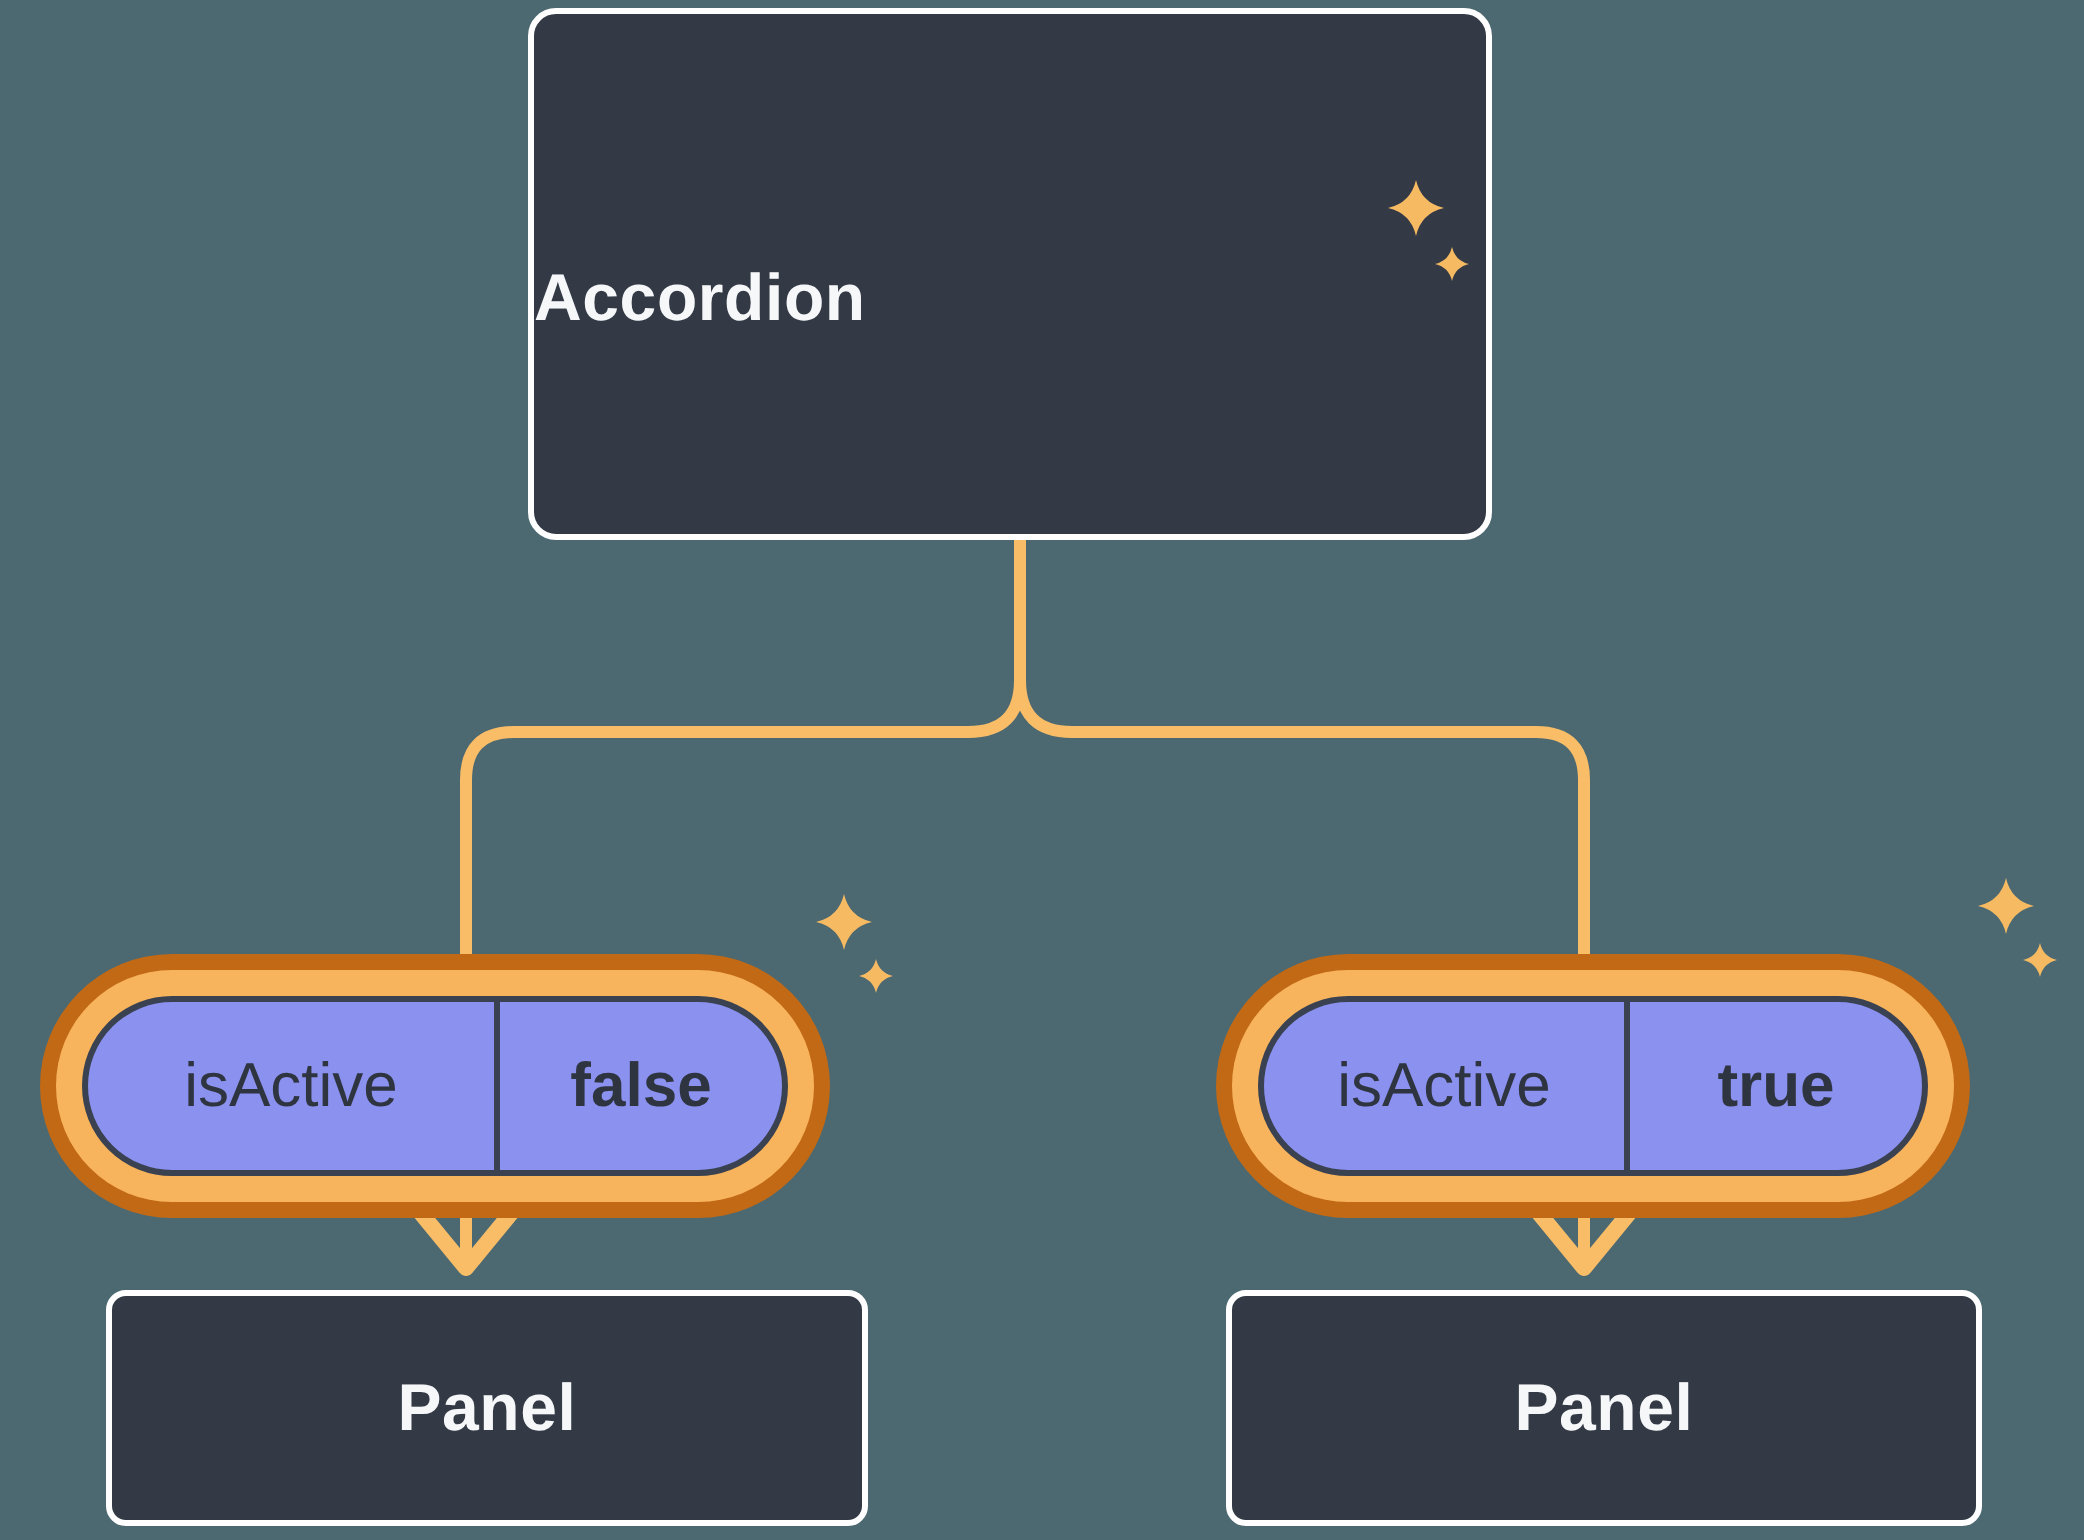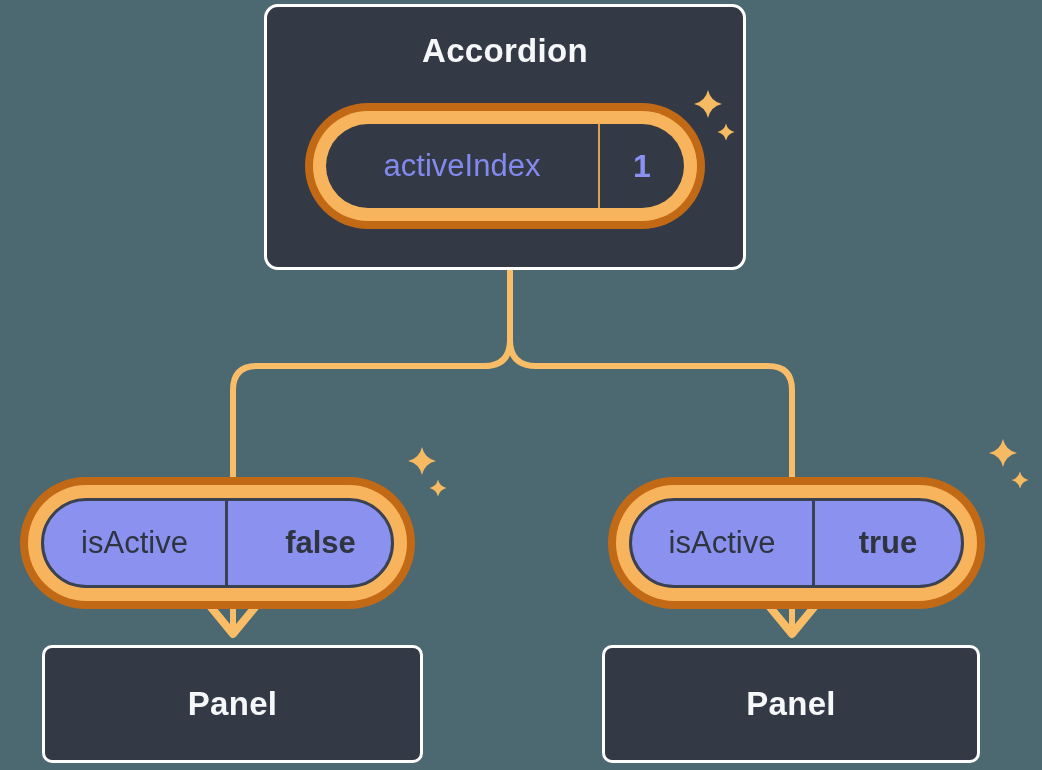--- a/index.html
+++ b/index.html
@@ -25,21 +25,21 @@
     background:var(--background);
     font-family:"Liberation Sans", sans-serif;
   }
   .connectors{position:absolute;left:0;top:0;z-index:0;}
   .conn-path{fill:none;stroke:var(--connector-orange);stroke-width:6;stroke-linecap:round;stroke-linejoin:round;}
   .arrow-head{fill:none;stroke:var(--connector-orange);stroke-width:8;stroke-linecap:round;stroke-linejoin:round;}
 
   .accordion-card{
     position:absolute;left:264px;top:4px;width:482px;height:266px;box-sizing:border-box;
     background:var(--card-fill);border:3px solid var(--card-border);border-radius:14px;
-    display:flex;flex-direction:column;align-items:center;z-index:1;
+    display:flex;flex-direction:row;align-items:center;z-index:1;
   }
   .card-title{
     margin-top:24px;font-size:33px;line-height:40px;font-weight:600;
     color:var(--light-text);letter-spacing:.3px;
   }
   .pill-outer{
     background:var(--ring-outer-orange);border-radius:999px;padding:8px;box-sizing:border-box;margin-top:24px;
   }
   .pill-mid{
     background:var(--ring-inner-orange);border-radius:999px;padding:13px;height:100%;box-sizing:border-box;
@@ -55,30 +55,30 @@
   .state-pill{margin-top:32px;width:400px;height:126px;}
   .state-pill .pill-cell.value{width:84px;}
   .state-pill .pill-divider{width:2px;background:var(--pill-divider-orange);}
   .state-label{font-size:31px;color:var(--state-text-purple);}
   .state-value{font-size:32px;font-weight:700;color:var(--state-value-purple);}
 
   .prop-pill{position:absolute;z-index:1;}
   .prop-pill.left{left:20px;top:453px;width:395px;height:132px;}
   .prop-pill.right{left:608px;top:453px;width:377px;height:132px;}
   .prop-pill .pill-divider{width:3px;background:var(--dark-divider);}
-  .prop-pill.left .pill-cell.value{width:141px;padding-left:22px;}
+  .prop-pill.left .pill-cell.value{width:141px;}
   .prop-pill.right .pill-cell.value{width:146px;}
   .prop-label{font-size:31px;color:var(--dark-text);}
   .prop-value{font-size:31px;font-weight:700;color:var(--dark-text);}
 
   .panel{
     position:absolute;box-sizing:border-box;z-index:1;
     background:var(--card-fill);border:3px solid var(--card-border);border-radius:10px;
     display:flex;align-items:center;justify-content:center;
-    color:var(--light-text);font-size:33px;font-weight:600;letter-spacing:.3px;
+    color:var(--light-text);font-size:33px;font-weight:600;letter-spacing:.3px;margin-left:11px;
   }
   .panel.left{left:42px;top:645px;width:381px;height:118px;}
   .panel.right{left:602px;top:645px;width:378px;height:118px;}
 
   .sparkles{position:absolute;z-index:3;overflow:visible;}
   .sparkles path{fill:var(--sparkle-orange);}
   .sparkles.top{left:688px;top:86px;}
   .sparkles.left{left:402px;top:444px;}
   .sparkles.right{left:983px;top:436px;}
 </style>
@@ -89,33 +89,20 @@
 
   <svg class="connectors" width="1042" height="770" viewBox="0 0 1042 770">
     <path class="conn-path" d="M510,268 L510,340 Q510,366 484,366 L257,366 Q233,366 233,390 L233,628"></path>
     <path class="conn-path" d="M510,268 L510,340 Q510,366 536,366 L768,366 Q792,366 792,390 L792,628"></path>
     <path class="arrow-head" d="M210,606 L233,634 L256,606"></path>
     <path class="arrow-head" d="M769,606 L792,634 L815,606"></path>
   </svg>
 
   <div class="accordion-card">
     <div class="card-title">Accordion</div>
-    <div class="pill-outer state-pill">
-      <div class="pill-mid">
-        <div class="pill-core dark">
-          <div class="pill-cell label">
-            <span class="state-label">activeIndex</span>
-          </div>
-          <div class="pill-divider"></div>
-          <div class="pill-cell value">
-            <span class="state-value">1</span>
-          </div>
-        </div>
-      </div>
-    </div>
   </div>
 
   <svg class="sparkles top" width="56" height="62">
     <path transform="translate(20,18)" d="M0,-14 Q2.6,-2.6 14,0 Q2.6,2.6 0,14 Q-2.6,2.6 -14,0 Q-2.6,-2.6 0,-14 Z"></path>
     <path transform="translate(38,46)" d="M0,-8.5 Q1.6,-1.6 8.5,0 Q1.6,1.6 0,8.5 Q-1.6,1.6 -8.5,0 Q-1.6,-1.6 0,-8.5 Z"></path>
   </svg>
 
   <div class="pill-outer prop-pill left">
     <div class="pill-mid">
       <div class="pill-core purple">

